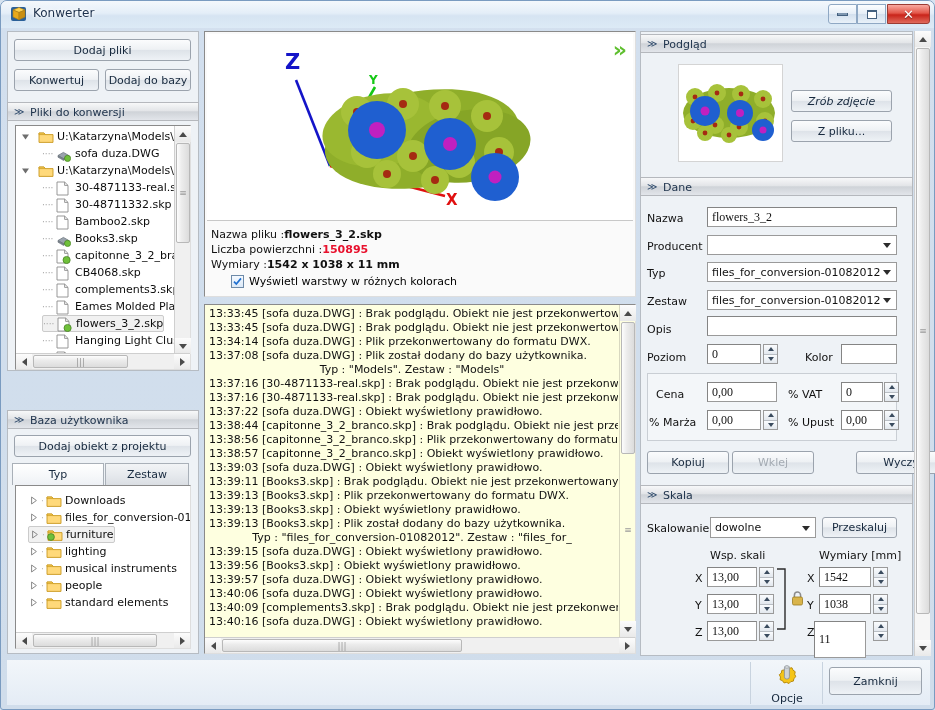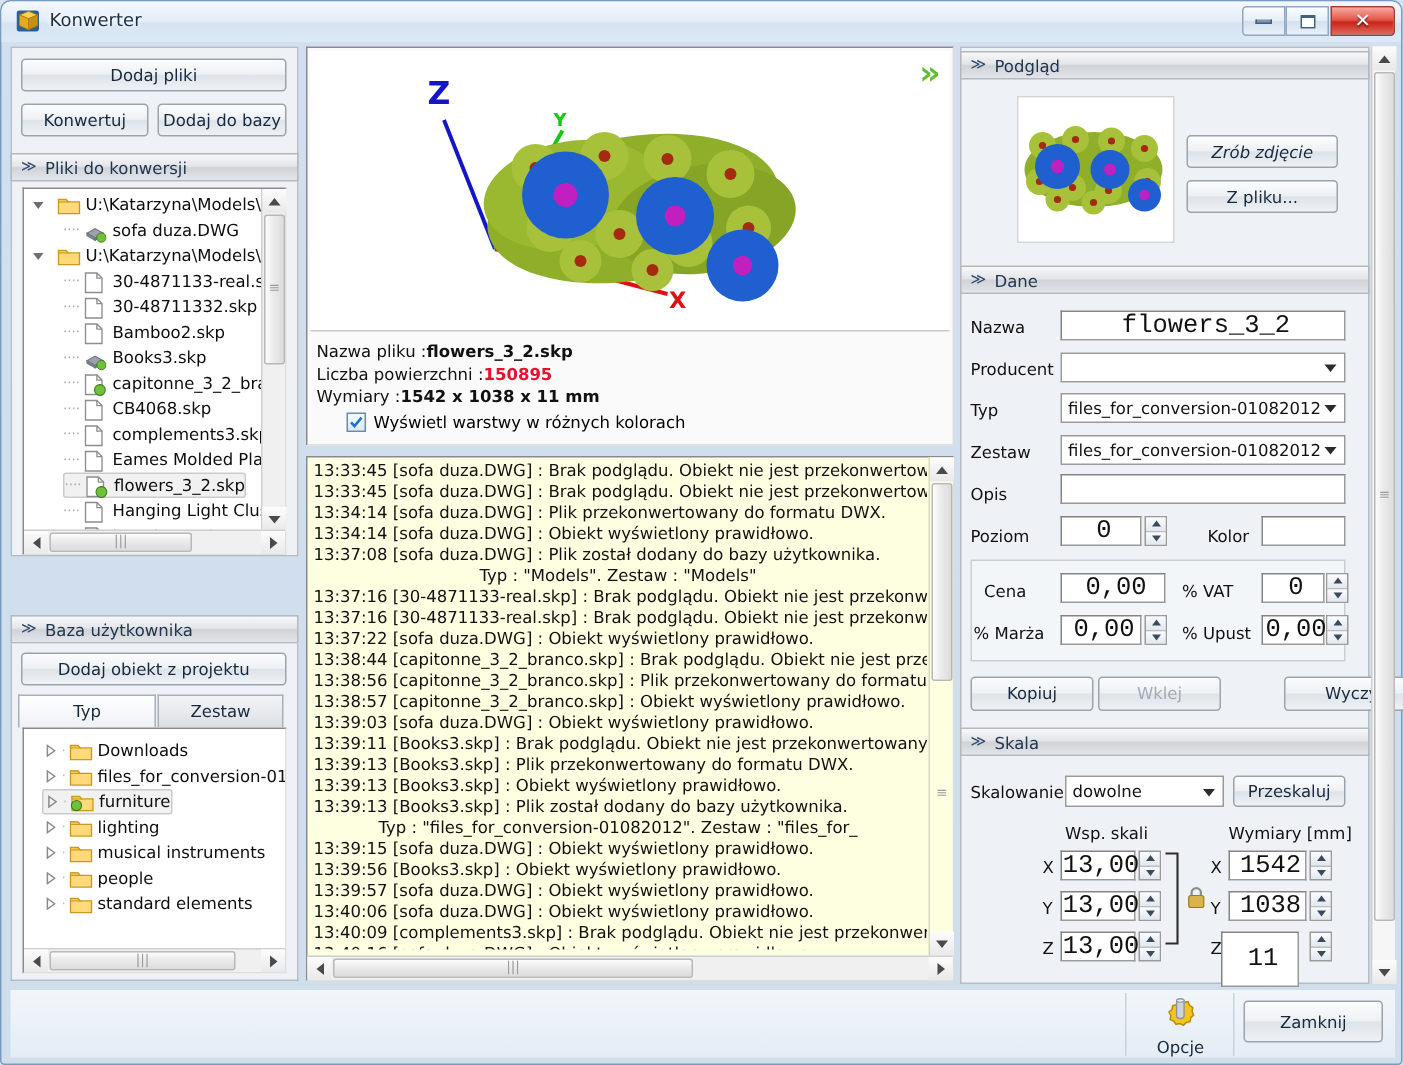--- a/index.html
+++ b/index.html
@@ -79,24 +79,23 @@
     color:#17293e; font-size:11px;
     display:flex; align-items:center; justify-content:center;
     cursor:pointer; user-select:none;
   }
   .btn.disabled { color:#a4abb3; }
 
   
   .tinput {
     background:#fff; border:1px solid #9a9a9a;
     border-top-color:#848484; border-left-color:#848484;
-    font-size:17px; color:#111;
+    font-size:12px; color:#111;
     display:flex; align-items:center; padding-left:4px;
-    font-family: Liberation Mono, monospace;
-    justify-content: center;
+    font-family: Liberation Serif, serif;
   }
   .combo {
     background:#fff; border:1px solid #9a9a9a;
     font-size:11px; color:#111; position:relative;
     display:flex; align-items:center; padding-left:4px;
     cursor:pointer;
   }
   .combo .arrow {
     position:absolute; right:5px; top:50%; margin-top:-2px;
     width:0;height:0;border-left:4px solid transparent;border-right:4px solid transparent;
@@ -573,21 +572,20 @@
         <span style="font-size:11px;">Wyświetl warstwy w różnych kolorach</span>
       </div>
     </div>
   </div>
 
   <div class="sunken" style="position:absolute;left:203px;top:303px;width:432px;height:350px;background:#feffe0;">
     <div id="log" style="left:1px;top:2px;width:412px;height:326px;">
         <div class="logline">13:33:45 [sofa duza.DWG] : Brak podglądu. Obiekt nie jest przekonwertowany.</div>
         <div class="logline">13:33:45 [sofa duza.DWG] : Brak podglądu. Obiekt nie jest przekonwertowany.</div>
         <div class="logline">13:34:14 [sofa duza.DWG] : Plik przekonwertowany do formatu DWX.</div>
-        <div class="logline">13:34:14 [sofa duza.DWG] : Obiekt wyświetlony prawidłowo.</div>
         <div class="logline">13:37:08 [sofa duza.DWG] : Plik został dodany do bazy użytkownika.</div>
         <div class="logline logcenter">Typ : "Models". Zestaw : "Models"</div>
         <div class="logline">13:37:16 [30-4871133-real.skp] : Brak podglądu. Obiekt nie jest przekonwertowany.</div>
         <div class="logline">13:37:16 [30-4871133-real.skp] : Brak podglądu. Obiekt nie jest przekonwertowany.</div>
         <div class="logline">13:37:22 [sofa duza.DWG] : Obiekt wyświetlony prawidłowo.</div>
         <div class="logline">13:38:44 [capitonne_3_2_branco.skp] : Brak podglądu. Obiekt nie jest przekonwertc</div>
         <div class="logline">13:38:56 [capitonne_3_2_branco.skp] : Plik przekonwertowany do formatu DWX.</div>
         <div class="logline">13:38:57 [capitonne_3_2_branco.skp] : Obiekt wyświetlony prawidłowo.</div>
         <div class="logline">13:39:03 [sofa duza.DWG] : Obiekt wyświetlony prawidłowo.</div>
         <div class="logline">13:39:11 [Books3.skp] : Brak podglądu. Obiekt nie jest przekonwertowany.</div>

